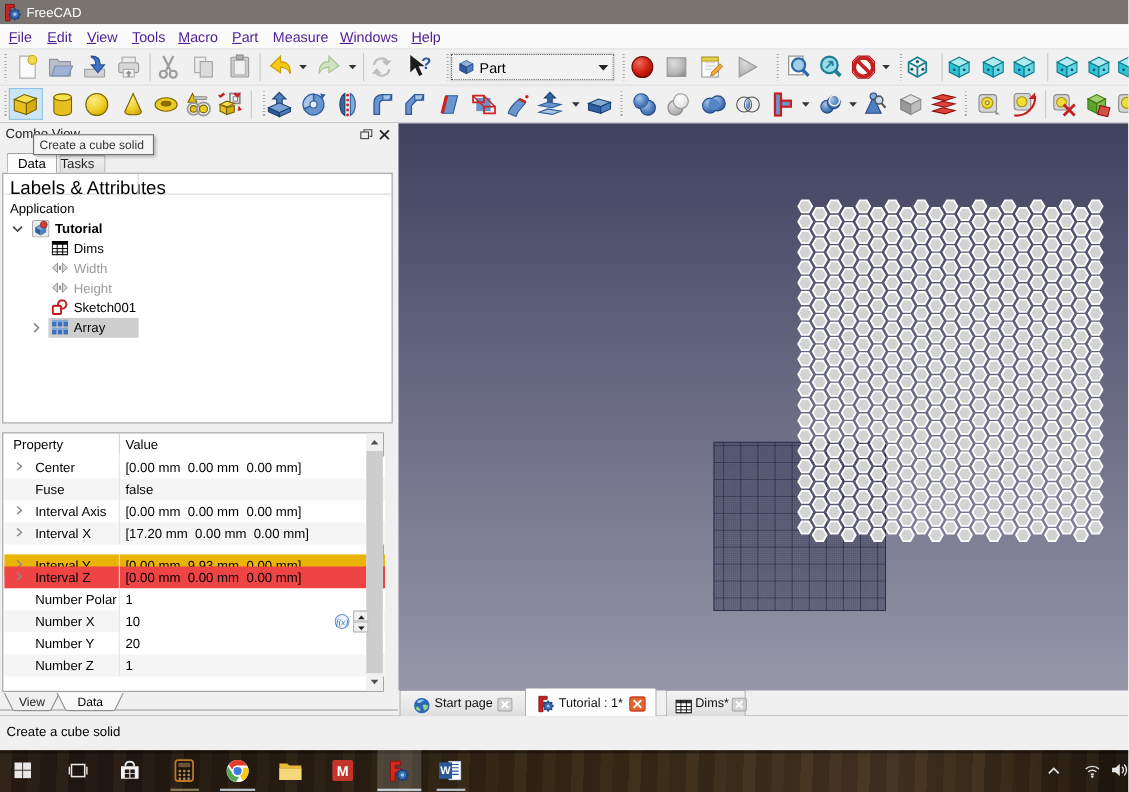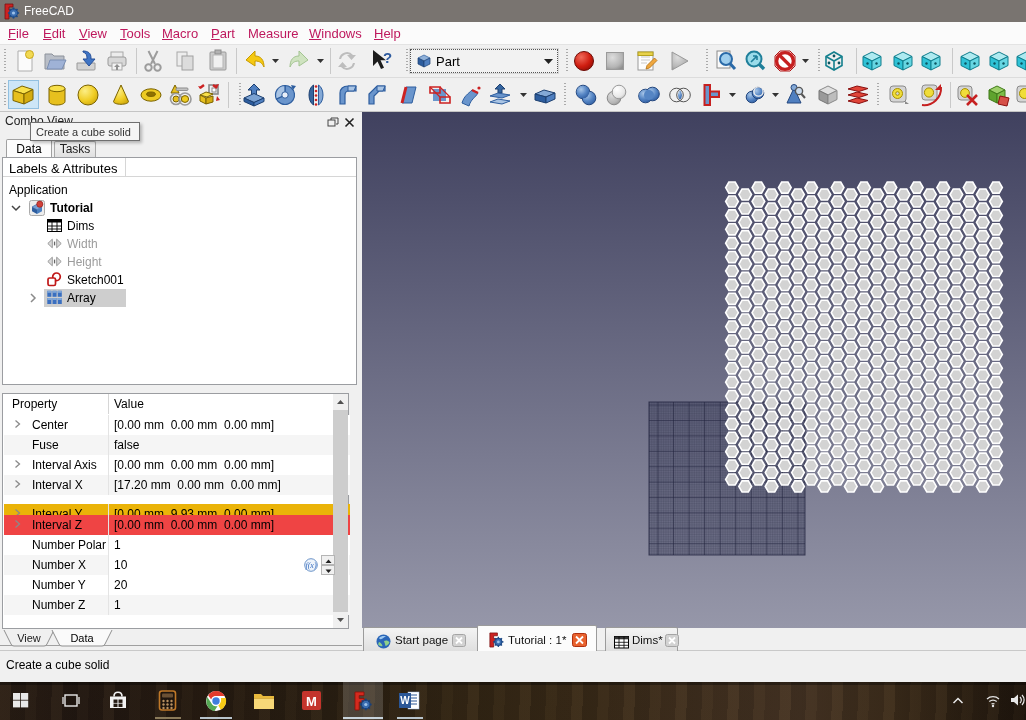--- a/index.html
+++ b/index.html
@@ -2,21 +2,21 @@
 <html><head><meta charset="utf-8"><style>
 *{margin:0;padding:0;box-sizing:border-box}
 body{font-family:"Liberation Sans",sans-serif;}
 #app{position:relative;width:1026px;height:720px;overflow:hidden;background:#f0f0f0;font-family:"Liberation Sans",sans-serif}
 .abs{position:absolute}
 .ic{position:absolute;width:26px;height:26px}
 .sep1{position:absolute;top:48px;width:1px;height:26px;background:#c9c9c9}
 .sep2{position:absolute;top:82px;width:1px;height:26px;background:#c9c9c9}
 .hdl1{position:absolute;top:49px;width:2px;height:24px;background:repeating-linear-gradient(#aaa 0 1px,transparent 1px 3px)}
 .hdl2{position:absolute;top:83px;width:2px;height:24px;background:repeating-linear-gradient(#aaa 0 1px,transparent 1px 3px)}
-.menu{position:absolute;top:22px;left:0;width:1026px;height:22px;background:#fbfbfb;font-size:13px;color:#be185d}
+.menu{position:absolute;top:22px;left:0;width:1026px;height:22px;background:#fbfbfb;font-size:13px;color:#4c1d95}
 .menu span{position:absolute;top:4px}
 .menu u{text-decoration:underline}
 .trow{position:absolute;left:0;width:353px;height:18px;font-size:12px;color:#000;white-space:nowrap}
 .prow{position:absolute;left:1px;width:346px;height:20px;font-size:12px;color:#000}
 .pname{position:absolute;left:28px;top:3px}
 .pval{position:absolute;left:110px;top:3px}
 .pdiv{position:absolute;left:104px;top:0;width:1px;height:20px;background:#e4e4e4}
 .exp{position:absolute;left:10px;top:5px;width:8px;height:8px}
 .ttab{position:absolute;top:627px;height:24px;background:linear-gradient(#f4f4f4,#dfdfdf);border:1px solid #9b9b9b;border-bottom:none;border-radius:2px 2px 0 0;font-size:11.5px;color:#111}
 </style></head><body>
@@ -919,26 +919,26 @@
 <svg class="abs" style="left:327px;top:117px" width="12" height="11" viewBox="0 0 12 11">
       <rect x="1" y="3" width="7" height="6" fill="none" stroke="#444"></rect>
       <path d="M4 3V1h7v6H9" fill="none" stroke="#444"></path>
     </svg>
 <svg class="abs" style="left:344px;top:117px" width="11" height="11" viewBox="0 0 11 11">
       <path d="M1.5 1.5l8 8m0-8l-8 8" stroke="#222" stroke-width="1.6"></path>
     </svg>
 
 
 <div class="abs" style="left:6px;top:139px;width:46px;height:18px;background:#fcfcfc;border:1px solid #a0a0a0;border-bottom:none;border-radius:2px 2px 0 0;text-align:center;font-size:12px;color:#000;padding-top:2px;z-index:2">Data</div>
-<div class="abs" style="left:54px;top:141px;width:42px;height:16px;background:linear-gradient(#f2f2f2,#e0e0e0);border:1px solid #a8a8a8;border-bottom:none;border-radius:2px 2px 0 0;text-align:center;font-size:12px;color:#222;padding-top:0">Tasks</div>
+<div class="abs" style="left:54px;top:141px;width:42px;height:16px;background:linear-gradient(#f2f2f2,#e0e0e0);border:1px solid #a8a8a8;border-bottom:none;border-radius:2px 2px 0 0;font-size:12px;color:#222;padding-top:0">Tasks</div>
 
 
 <div class="abs" style="left:2px;top:157px;width:355px;height:228px;background:#fff;border:1px solid #9b9da1">
  <div class="abs" style="left:0;top:0;width:353px;height:19px;border-bottom:1px solid #d6d6d6">
-   <div class="abs" style="left:6px;top:3px;font-size:13px;color:#000">Labels &amp; Attributes</div>
+   <div class="abs" style="left:6px;top:3px;font-size:17px;color:#000">Labels &amp; Attributes</div>
    <div class="abs" style="left:122px;top:0;width:1px;height:19px;background:#d6d6d6"></div>
  </div>
  <div class="trow" style="top:23px">
         <span style="position:absolute;left:6px;top:2px">Application</span>
       </div>
  <div class="trow" style="top:41px">
    <svg class="abs" style="left:8px;top:5px" width="10" height="9" viewBox="0 0 10 9">
           <path d="M1 2l4 4 4-4" stroke="#444" stroke-width="1.5" fill="none"></path>
         </svg>
    <svg class="abs" style="left:26px;top:1px" width="16" height="16" viewBox="0 0 16 16">

